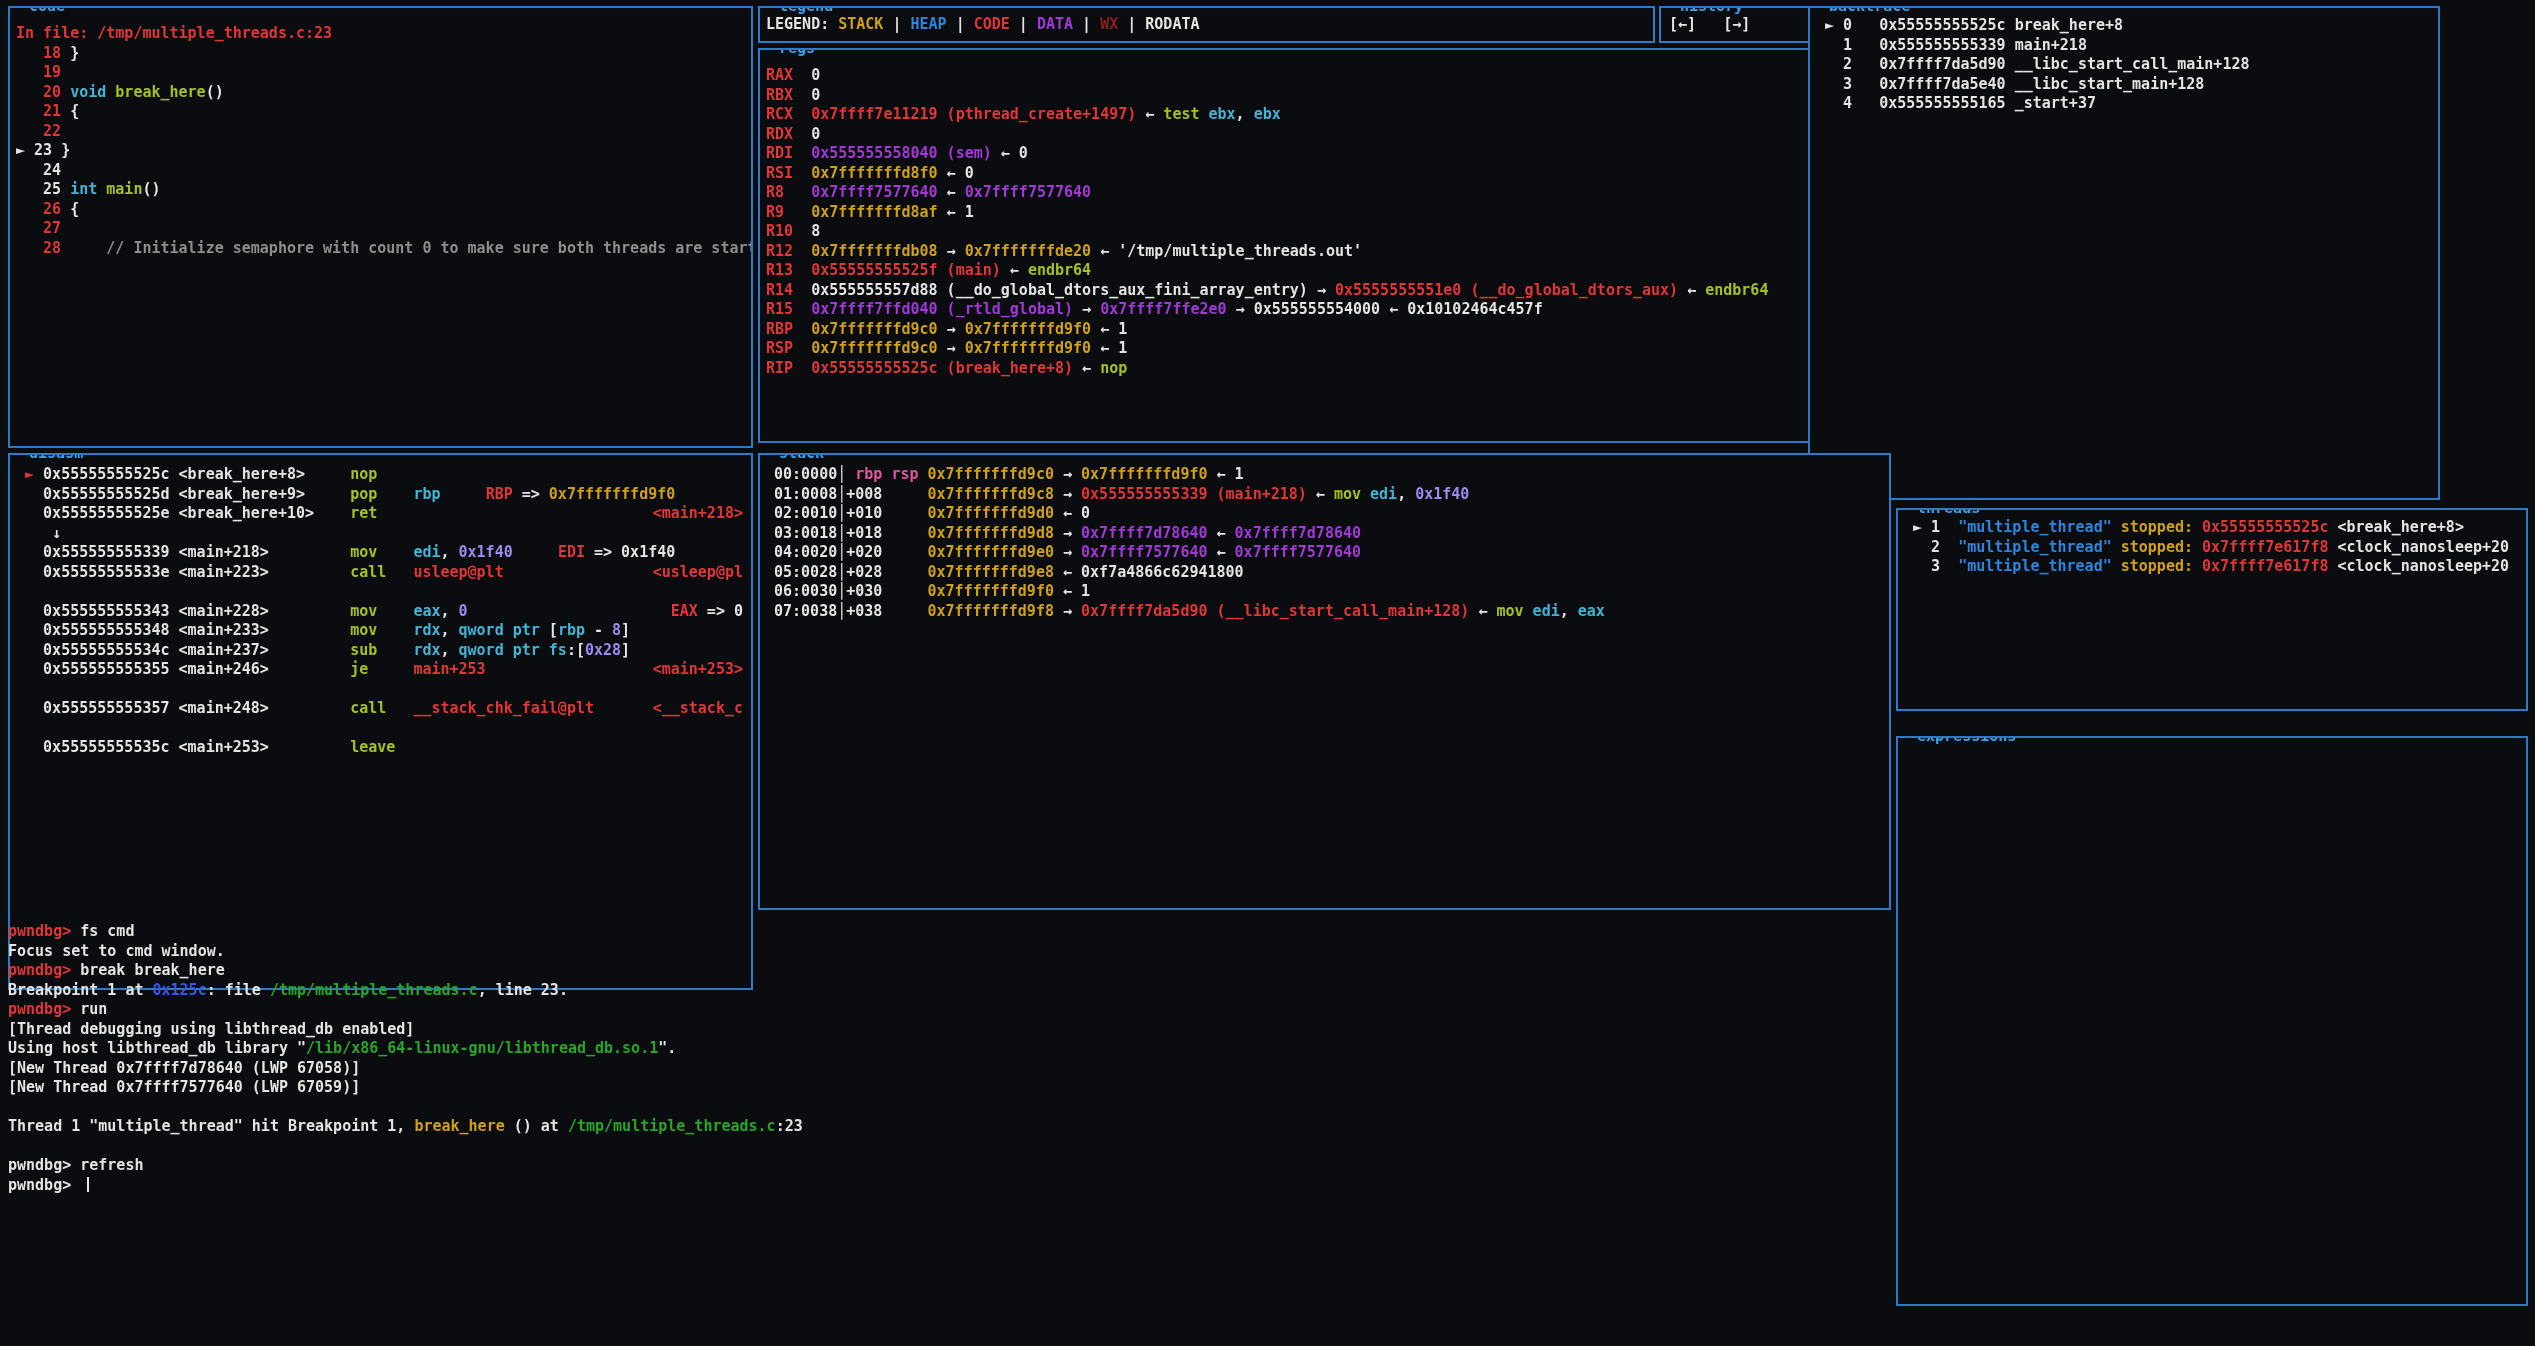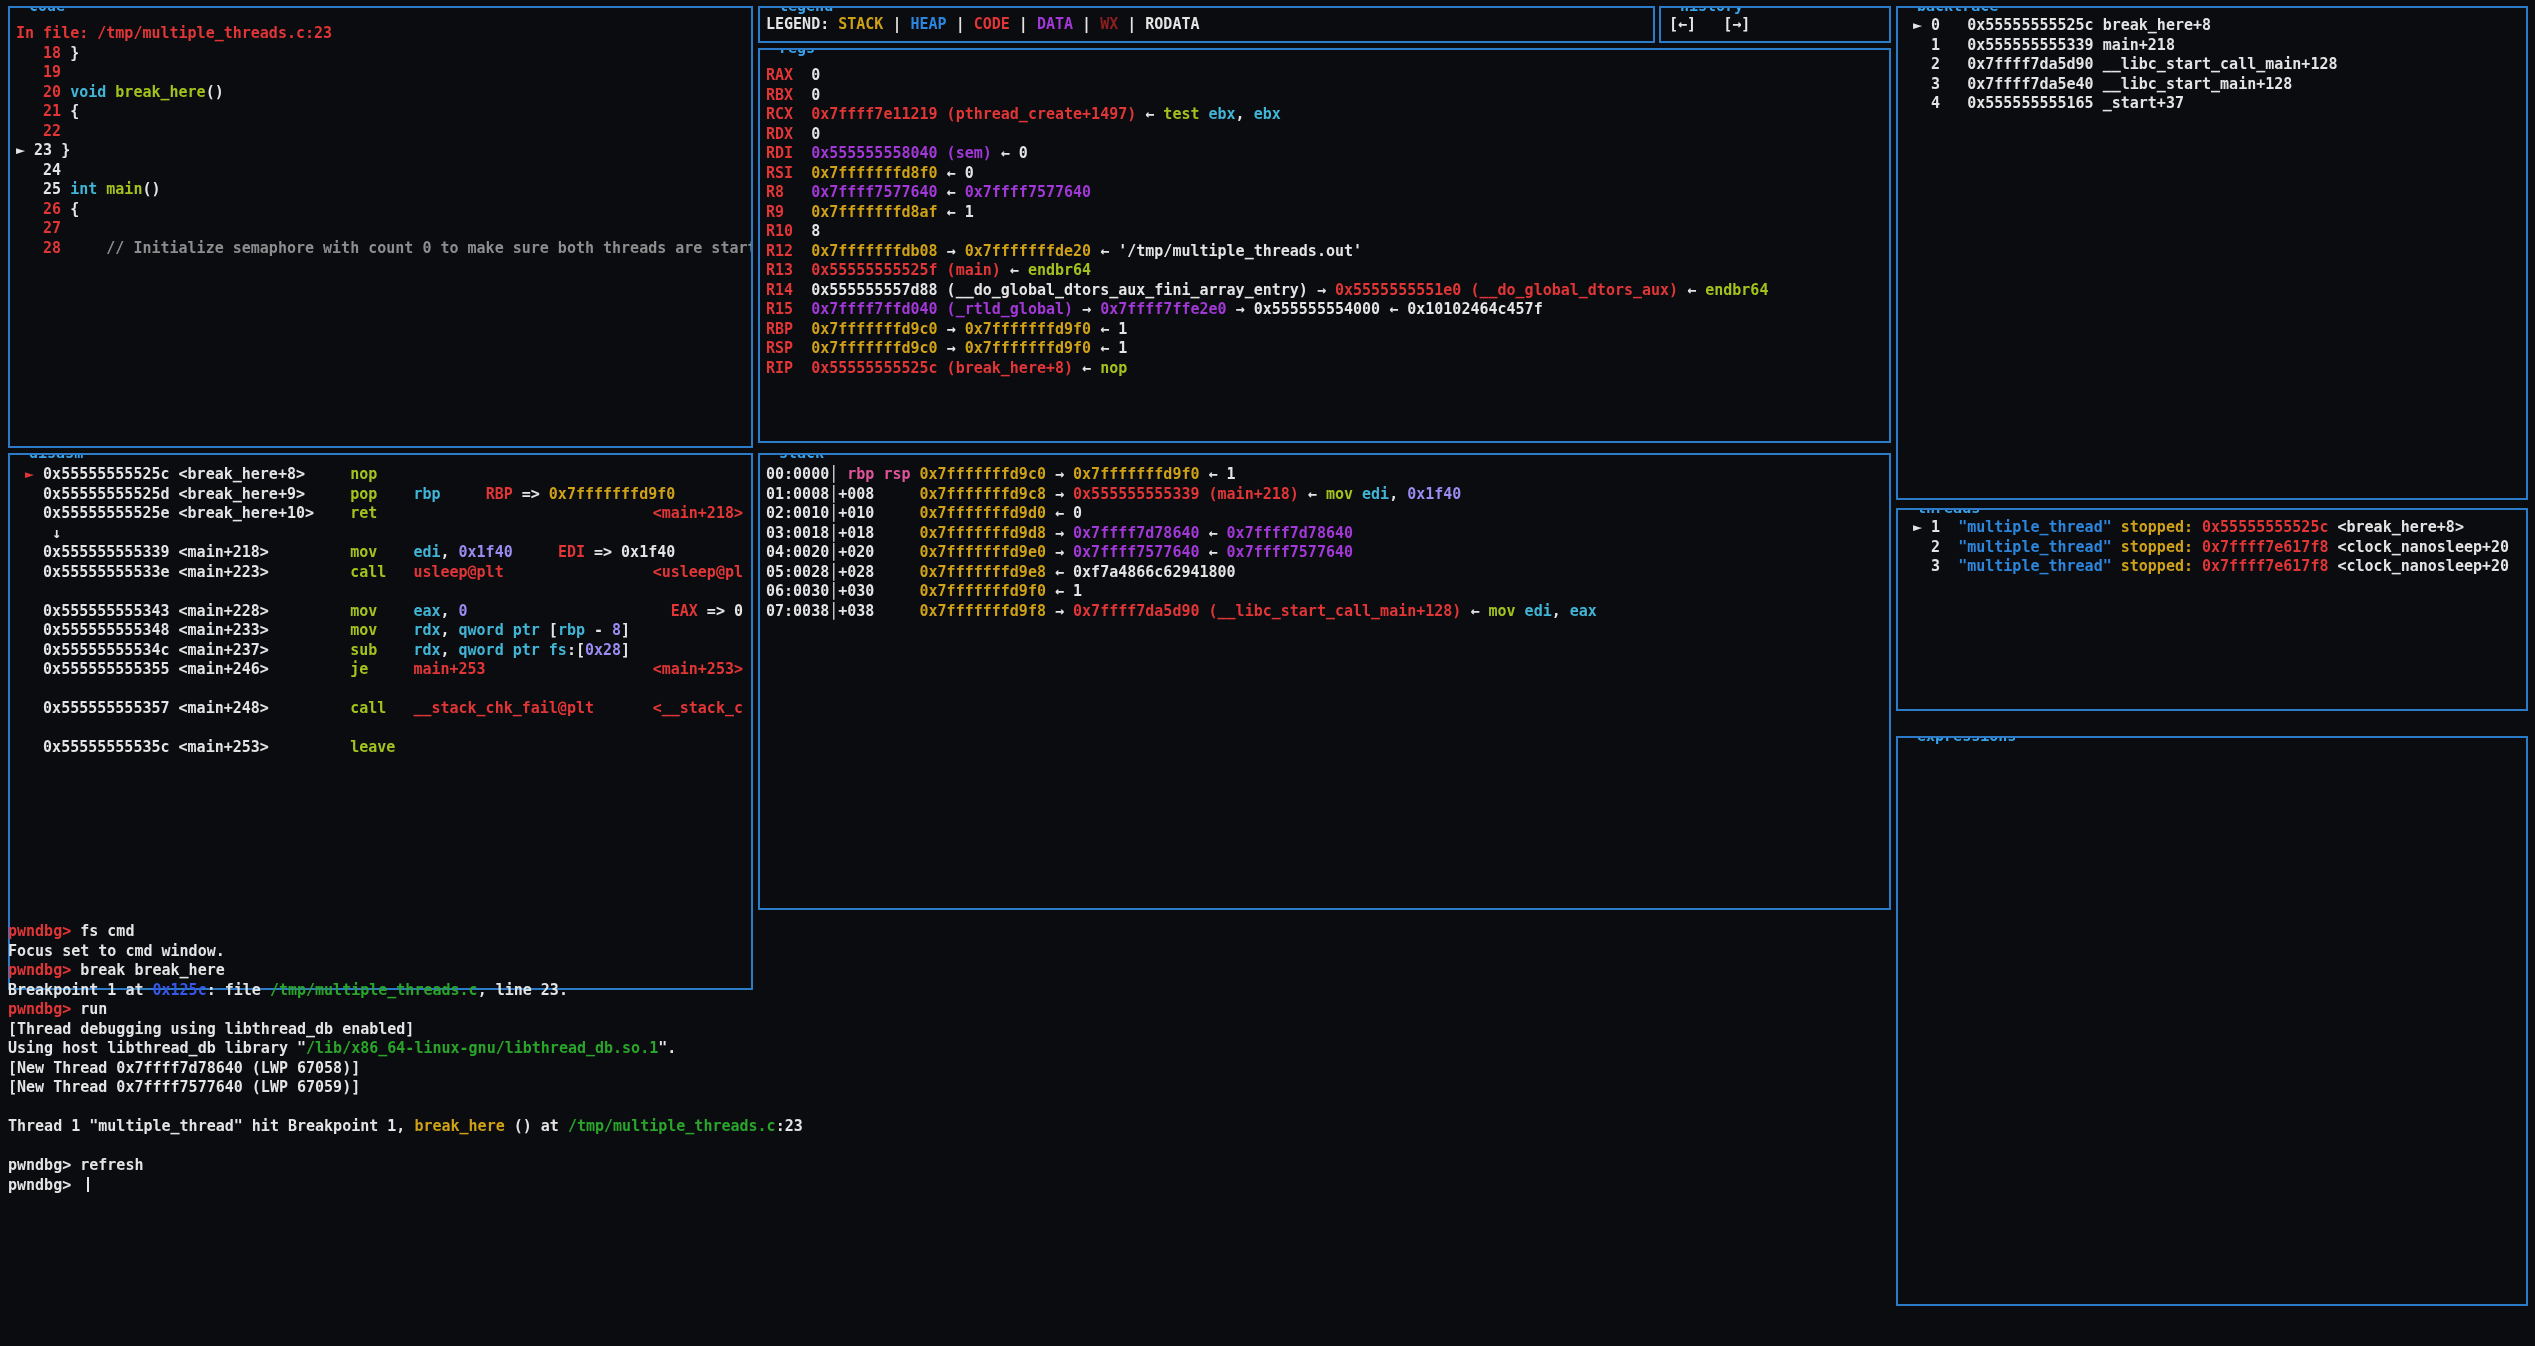--- a/index.html
+++ b/index.html
@@ -16,26 +16,26 @@
   .c-gy{color:#8d8d8d}
   .cursor{display:inline-block;width:2px;height:15px;background:#e8e8e8;margin-left:7px;vertical-align:-2px;}
   #p-code{left:8px;top:6px;width:745px;height:442px;}
   #p-code .pcontent{padding:16px 6px 0 6px;}
   #p-legend{left:758px;top:6px;width:897px;height:37px;}
   #p-legend .pcontent{padding:7px 6px 0 6px;}
   #p-history{left:1659px;top:6px;width:232px;height:37px;}
   #p-history .pcontent{padding:7px 6px 0 8px;}
   #p-regs{left:758px;top:48px;width:1133px;height:395px;}
   #p-regs .pcontent{padding:16px 6px 0 6px;}
-  #p-backtrace{left:1896px;top:6px;width:632px;height:494px;}
+  #p-backtrace{left:1808px;top:6px;width:632px;height:494px;}
   #p-backtrace .pcontent{padding:8px 6px 0 6px;}
   #p-disasm{left:8px;top:453px;width:745px;height:537px;}
   #p-disasm .pcontent{padding:10px 6px 0 6px;}
   #p-stack{left:758px;top:453px;width:1133px;height:457px;}
-  #p-stack .pcontent{padding:10px 14px 0 6px;}
+  #p-stack .pcontent{padding:10px 14px 0 6px;margin-left:8px;}
   #p-threads{left:1896px;top:508px;width:632px;height:203px;}
   #p-threads .pcontent{padding:8px 6px 0 6px;}
   #p-expressions{left:1896px;top:736px;width:632px;height:570px;}
   #terminal{position:absolute;left:8px;top:922px;width:1880px;height:385px;overflow:hidden;}
   #statusbar{position:absolute;left:0;top:1313px;width:2388px;height:24px;background:#c9c9c9;
              color:#111111;line-height:24px;display:flex;justify-content:space-between;
              padding:8px 8px;box-sizing:border-box;white-space:pre;margin-top:36px;}
   #statusbar .sb-right span{margin-left:36px;}
   .histbtn{cursor:default;color:#e4e4e4;margin-right:18px;}
 </style>

